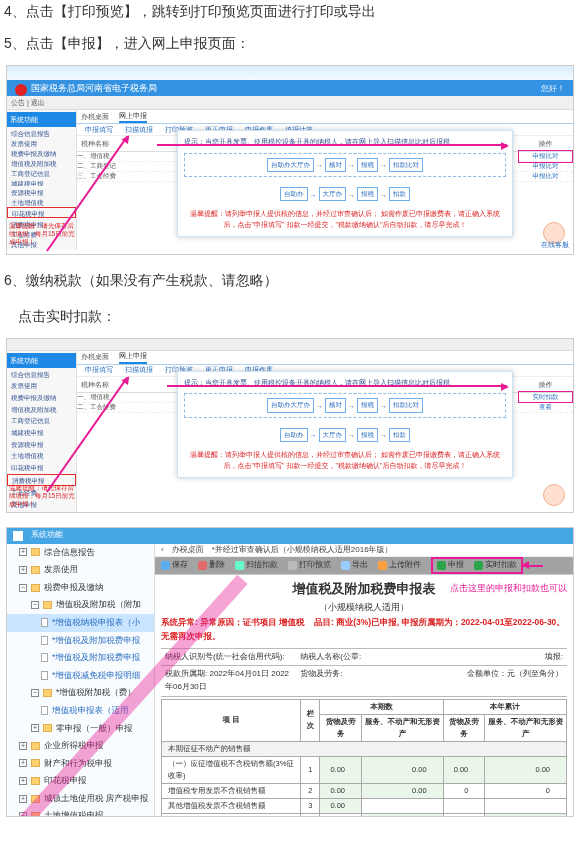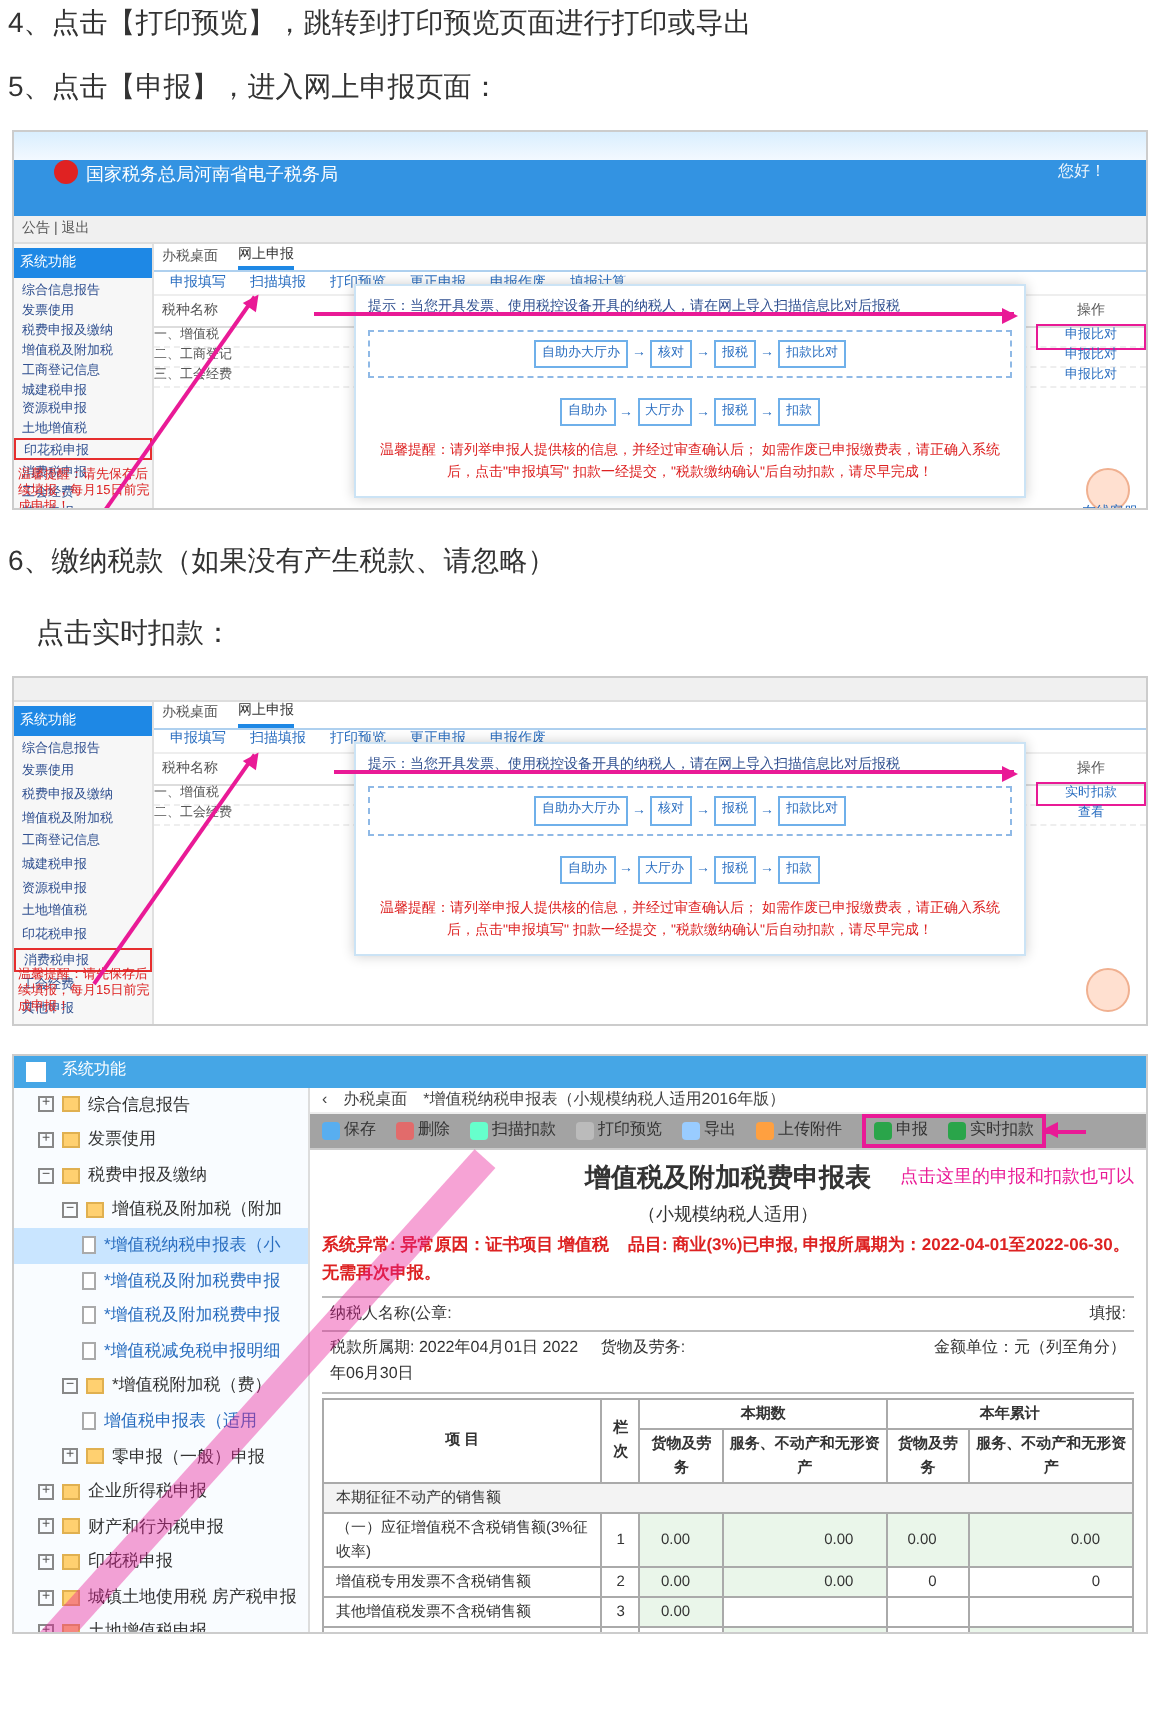--- a/index.html
+++ b/index.html
@@ -35,24 +35,24 @@
   .gov-bar {
     background: linear-gradient(#d9eefe, #f3f9ff);
     height: 14px;
     display: flex;
     align-items: center;
   }
 
   .title-bar {
     background: #3393e2;
     color: #fff;
-    height: 28px;
-    display: flex;
-    align-items: flex-start;
-    padding: 0 20px;
+    height: 16px;
+    display: flex;
+    align-items: flex-end;
+    padding: 0 8px;
     font-size: 9px;
   }
   .title-bar .emblem {
     width: 12px; height: 12px;
     background: #e02222;
     border-radius: 50%;
     margin-right: 4px;
     display: inline-flex;
     align-items: center;
     justify-content: center;
@@ -681,21 +681,21 @@
           <span class="fold-ic"></span>
           <span>土地增值税申报</span>
         </div>
 
     </div>
 
     <div class="s3-main">
       <div class="s3-bread">
         <span>‹</span>
         <span>办税桌面</span>
-        <span>*增值税纳税申报表（小规模纳税人适用2016年版）</span>
+        <span>*并经过审查确认后（小规模纳税人适用2016年版）</span>
       </div>
       <div class="s3-ops">
         <span class="op">
             <span class="ic ic-save"></span>
             <span>保存</span>
           </span>
         <span class="op">
             <span class="ic ic-del"></span>
             <span>删除</span>
           </span>
@@ -730,20 +730,21 @@
       <div class="s3-form">
         <div class="arrow-line" style="right:10px; left:auto; top:-10px; width:20px; transform:rotate(180deg);"></div>
         <div class="tip-pink">点击这里的申报和扣款也可以</div>
         <div class="form-title">增值税及附加税费申报表</div>
         <div class="form-sub">（小规模纳税人适用）</div>
         <div class="sys-err">
           <span>系统异常: 异常原因：证书项目 增值税</span>&nbsp;&nbsp;&nbsp;
           <span>品目: 商业(3%)已申报, 申报所属期为：2022-04-01至2022-06-30。无需再次申报。</span>
         </div>
         <div class="meta-row">
+          <div class="ma">纳税人识别号(统一社会信用代码):</div>
           <div class="mb">纳税人名称(公章:</div>
           <div class="mc">填报:</div>
         </div>
         <div class="meta-row" style="border-top:none;">
           <div class="ma">税款所属期: 2022年04月01日  2022年06月30日</div>
           <div class="mb">货物及劳务:</div>
           <div class="mc">金额单位：元（列至角分）</div>
         </div>
 
         <table class="form-tbl">

